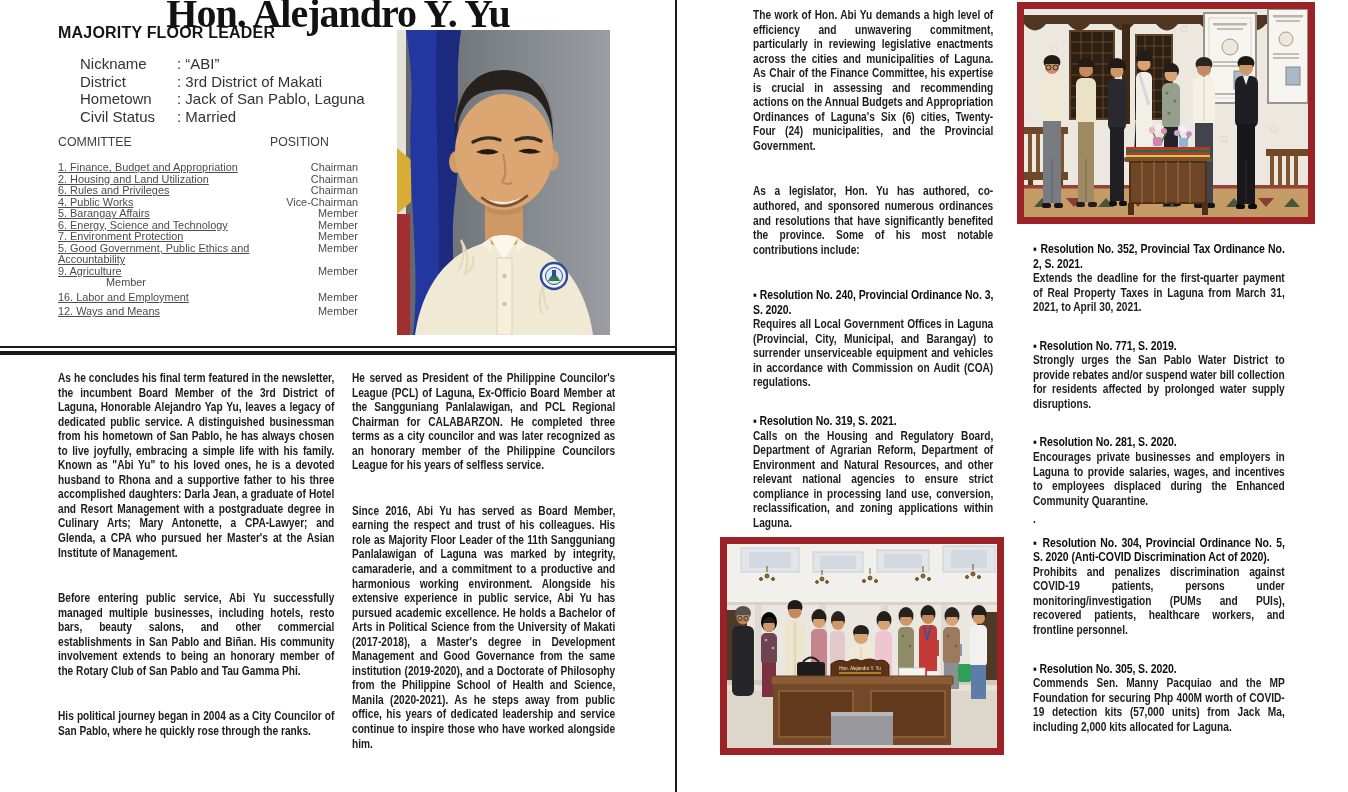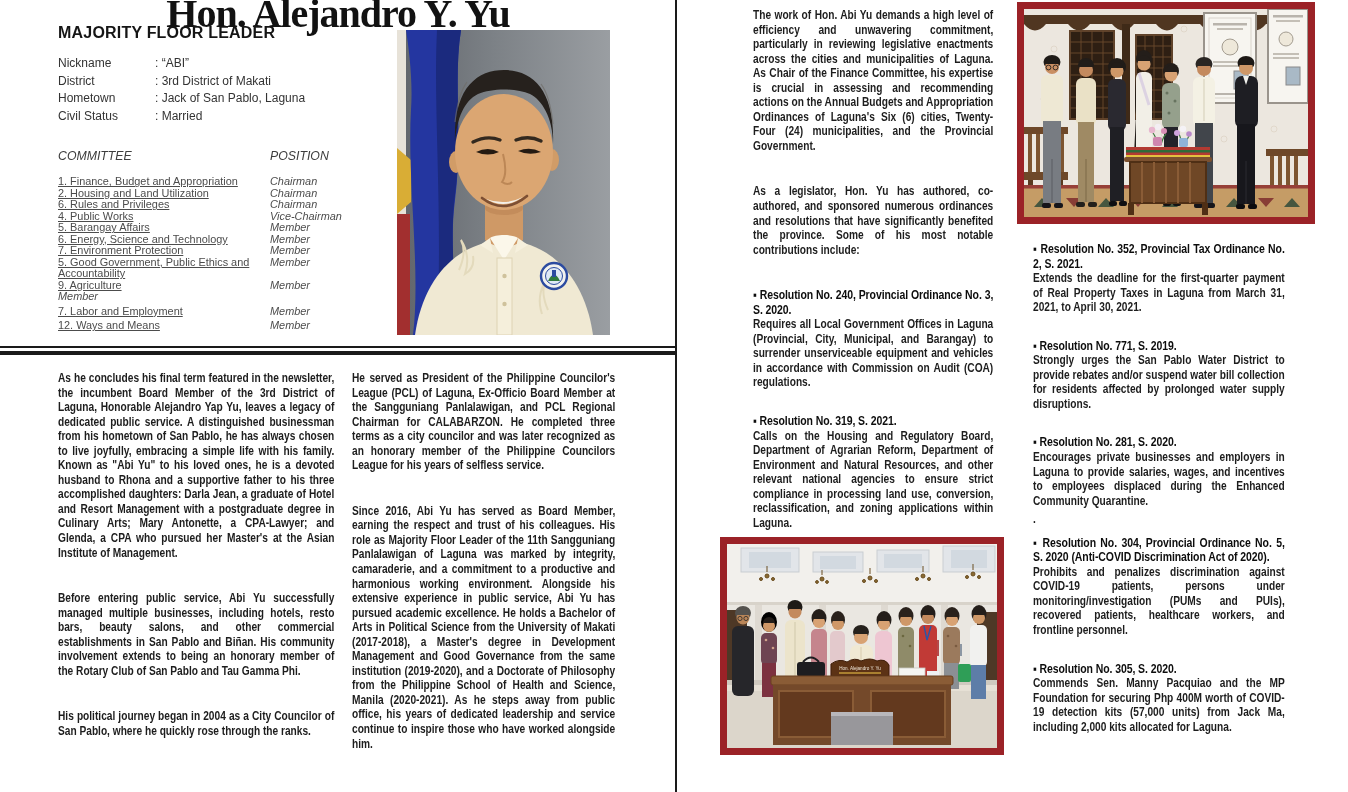--- a/index.html
+++ b/index.html
@@ -5,31 +5,31 @@
   html,body{margin:0;padding:0;width:1348px;height:792px;overflow:hidden;background:#ffffff;}
   body{font-family:"Liberation Sans",sans-serif;color:#1d1d1d;position:relative;}
   .abs{position:absolute;}
 
   
   .title{left:0;top:-10px;width:676px;text-align:center;
     font-family:"Liberation Serif","DejaVu Serif",serif;font-weight:700;
     font-size:40px;letter-spacing:-1px;color:#121212;white-space:nowrap;}
   .profile{left:58px;top:24px;width:312px;}
   .role-heading{font-size:16px;font-weight:700;color:#151515;letter-spacing:.2px;margin:0 0 13px 0;}
-  .field{display:flex;font-size:12px;line-height:17.6px;color:#333;}
+  .field{display:flex;font-size:15px;line-height:17.6px;color:#333;margin-left:22px;}
   .flabel{width:97px;flex:none;}
   .fvalue{flex:1;}
-  .tbl-head{display:flex;width:300px;margin-top:24px;font-size:12.3px;color:#3d3d3d;font-style:italic;}
+  .tbl-head{display:flex;width:300px;margin-top:10px;font-size:12.3px;color:#3d3d3d;}
   .th-name{width:212px;}
   .th-pos{width:88px;text-align:left;}
   .crows{margin-top:13px;width:300px;font-size:10.9px;line-height:11.5px;color:#4c4c4c;}
   .crow{display:flex;align-items:flex-start;}
   .crow.sp{margin-top:3px;}
   .cname{width:212px;text-decoration:underline;}
-  .cpos{width:88px;text-align:left;flex:none;font-style:italic;}
+  .cpos{width:88px;text-align:right;flex:none;}
 
   
   .hrule{left:0;top:346px;width:676px;height:3px;
     border-top:2px solid var(--rule,#1a1a1a);border-bottom:4px solid var(--rule,#1a1a1a);}
   .vrule{left:675px;top:0;width:2px;height:792px;background:var(--rule,#1a1a1a);}
 
   
   .bodycol{font-weight:700;color:var(--body-text,#1d1d1d);font-size:12.4px;line-height:14.55px;
     text-align:justify;transform:scaleX(0.82);transform-origin:0 0;}
   #lcol1{left:58px;top:371px;width:337px;}
@@ -113,21 +113,21 @@
         <span class="cpos">Member</span>
       </div>
     <div class="crow">
         <span class="cname">9. Agriculture</span>
         <span class="cpos">Member</span>
       </div>
     <div class="crow">
         <span class="cpos">Member</span>
       </div>
     <div class="crow sp">
-        <span class="cname">7. Labor and Employment</span>
+        <span class="cname">16. Labor and Employment</span>
         <span class="cpos">Member</span>
       </div>
     <div class="crow sp">
         <span class="cname">12. Ways and Means</span>
         <span class="cpos">Member</span>
       </div>
   </div>
 </div>
 
 <div class="abs" id="portrait">

